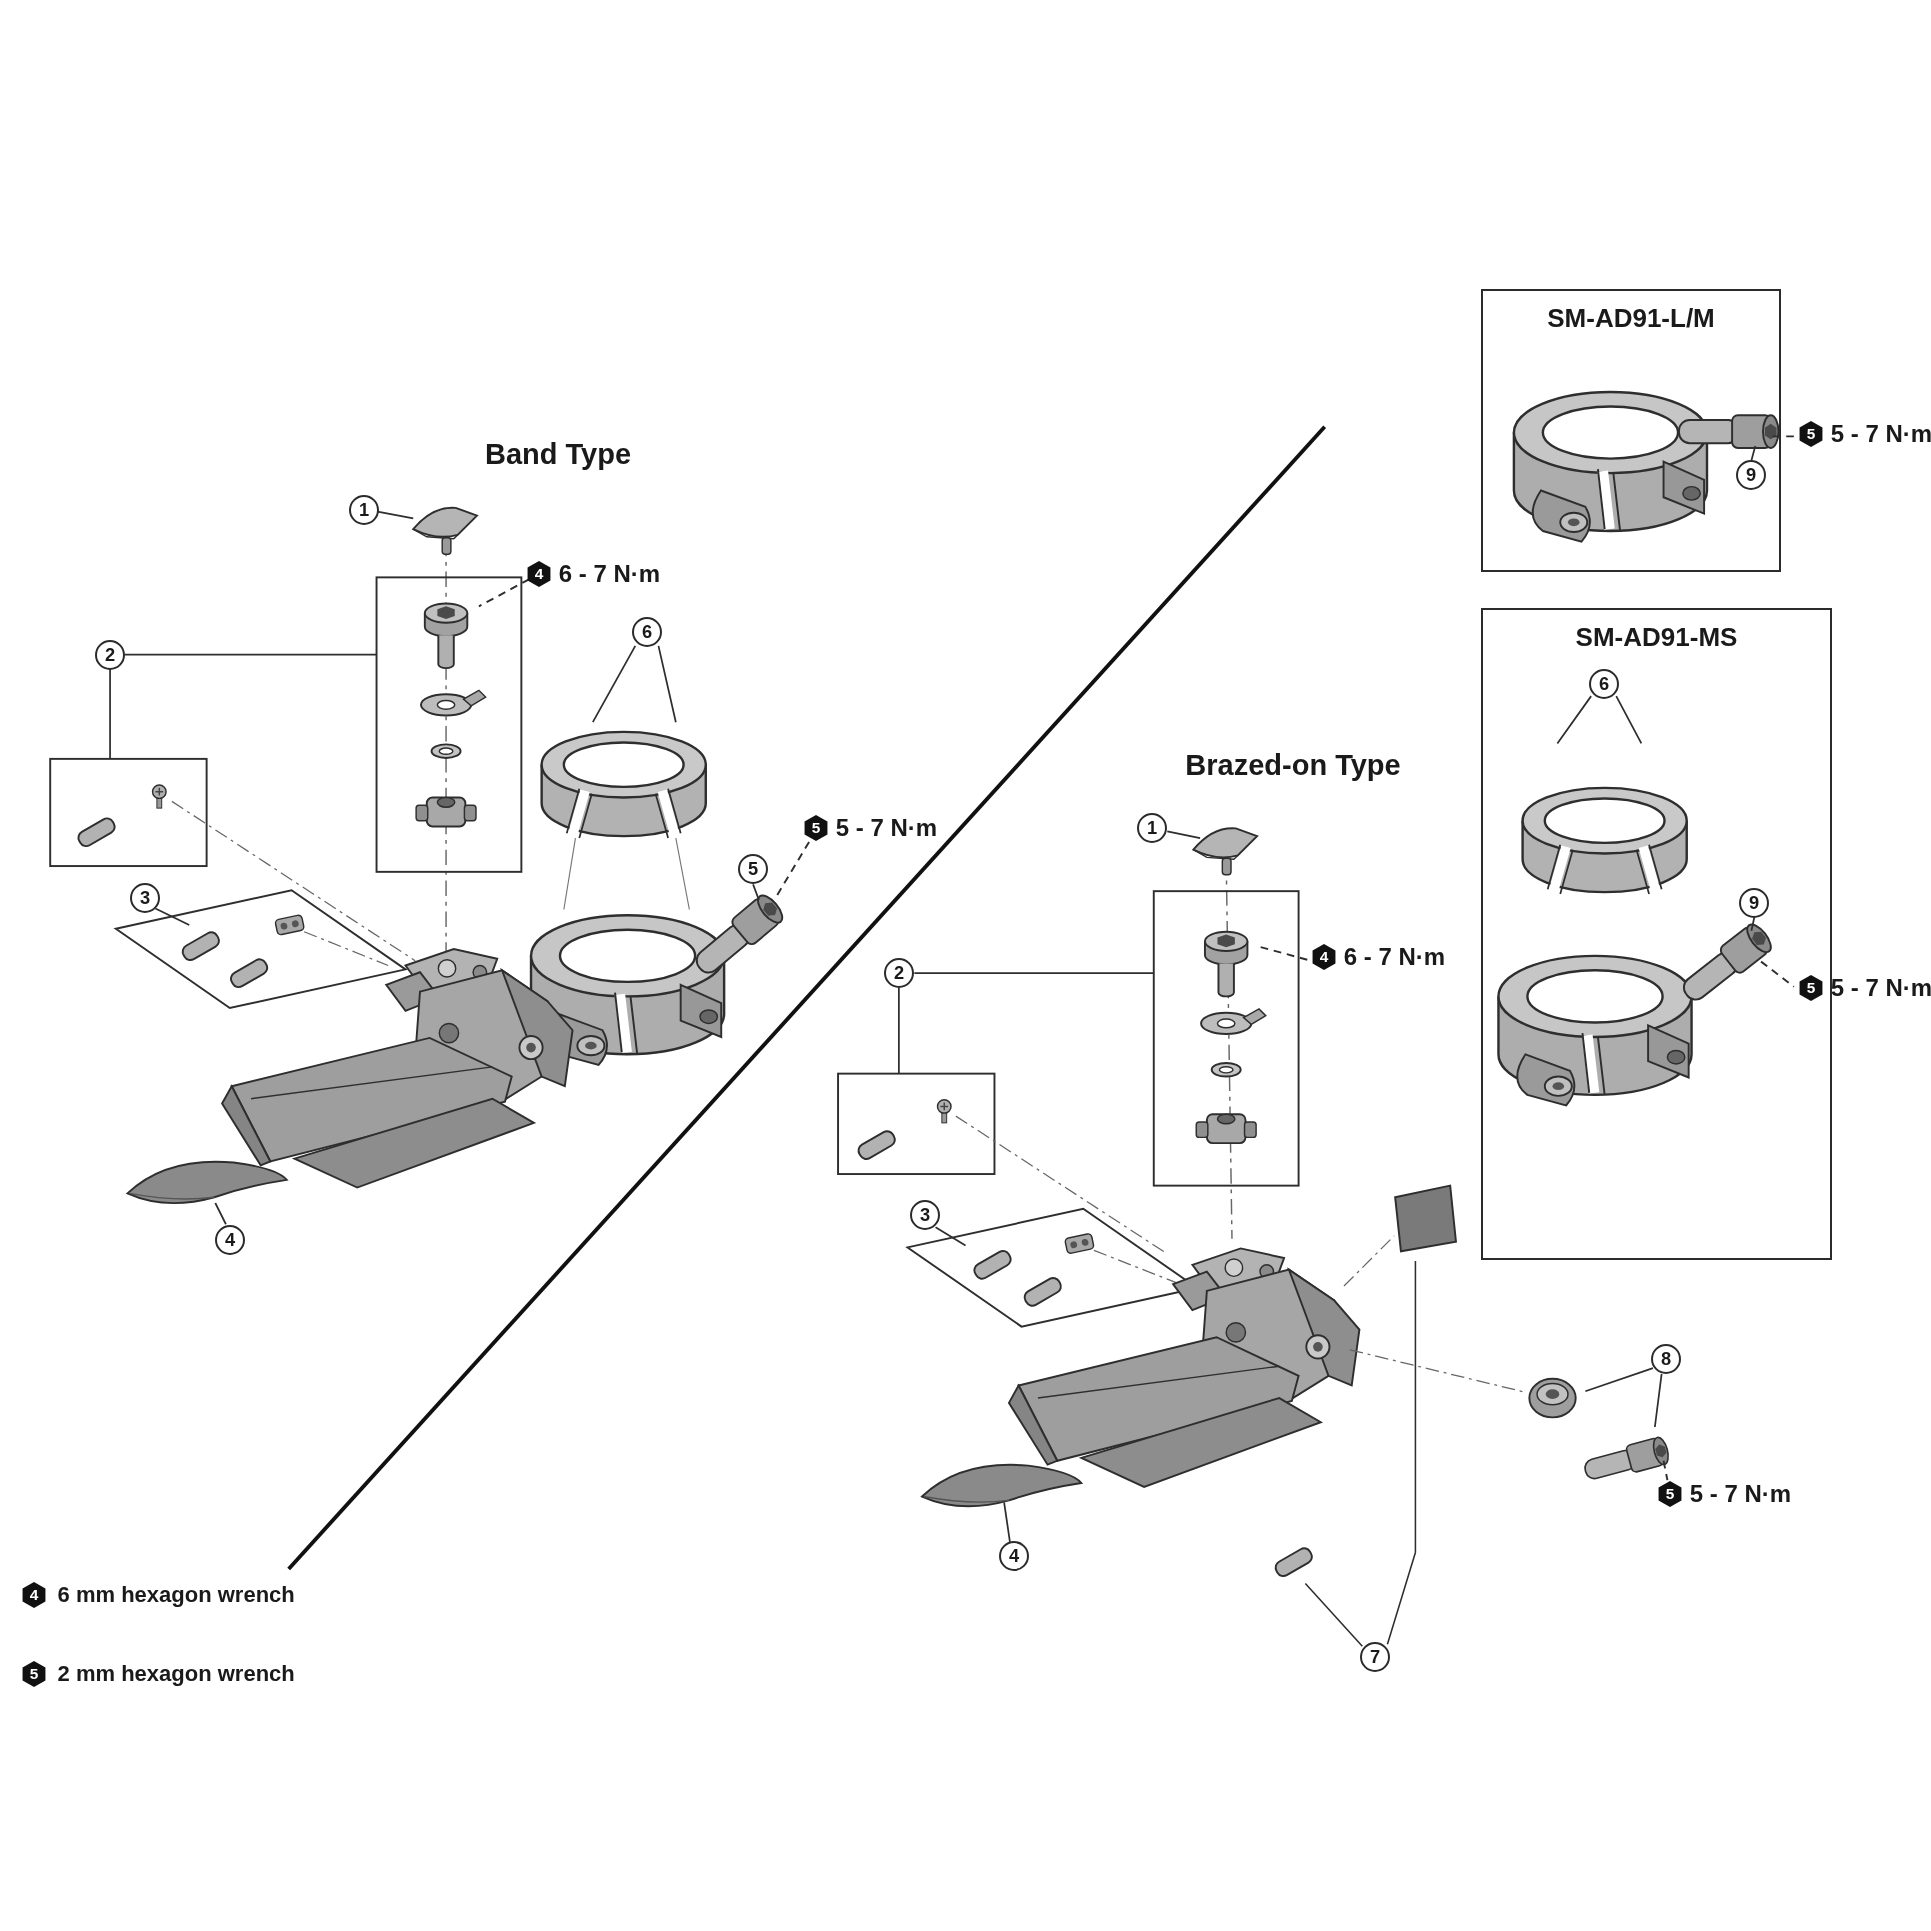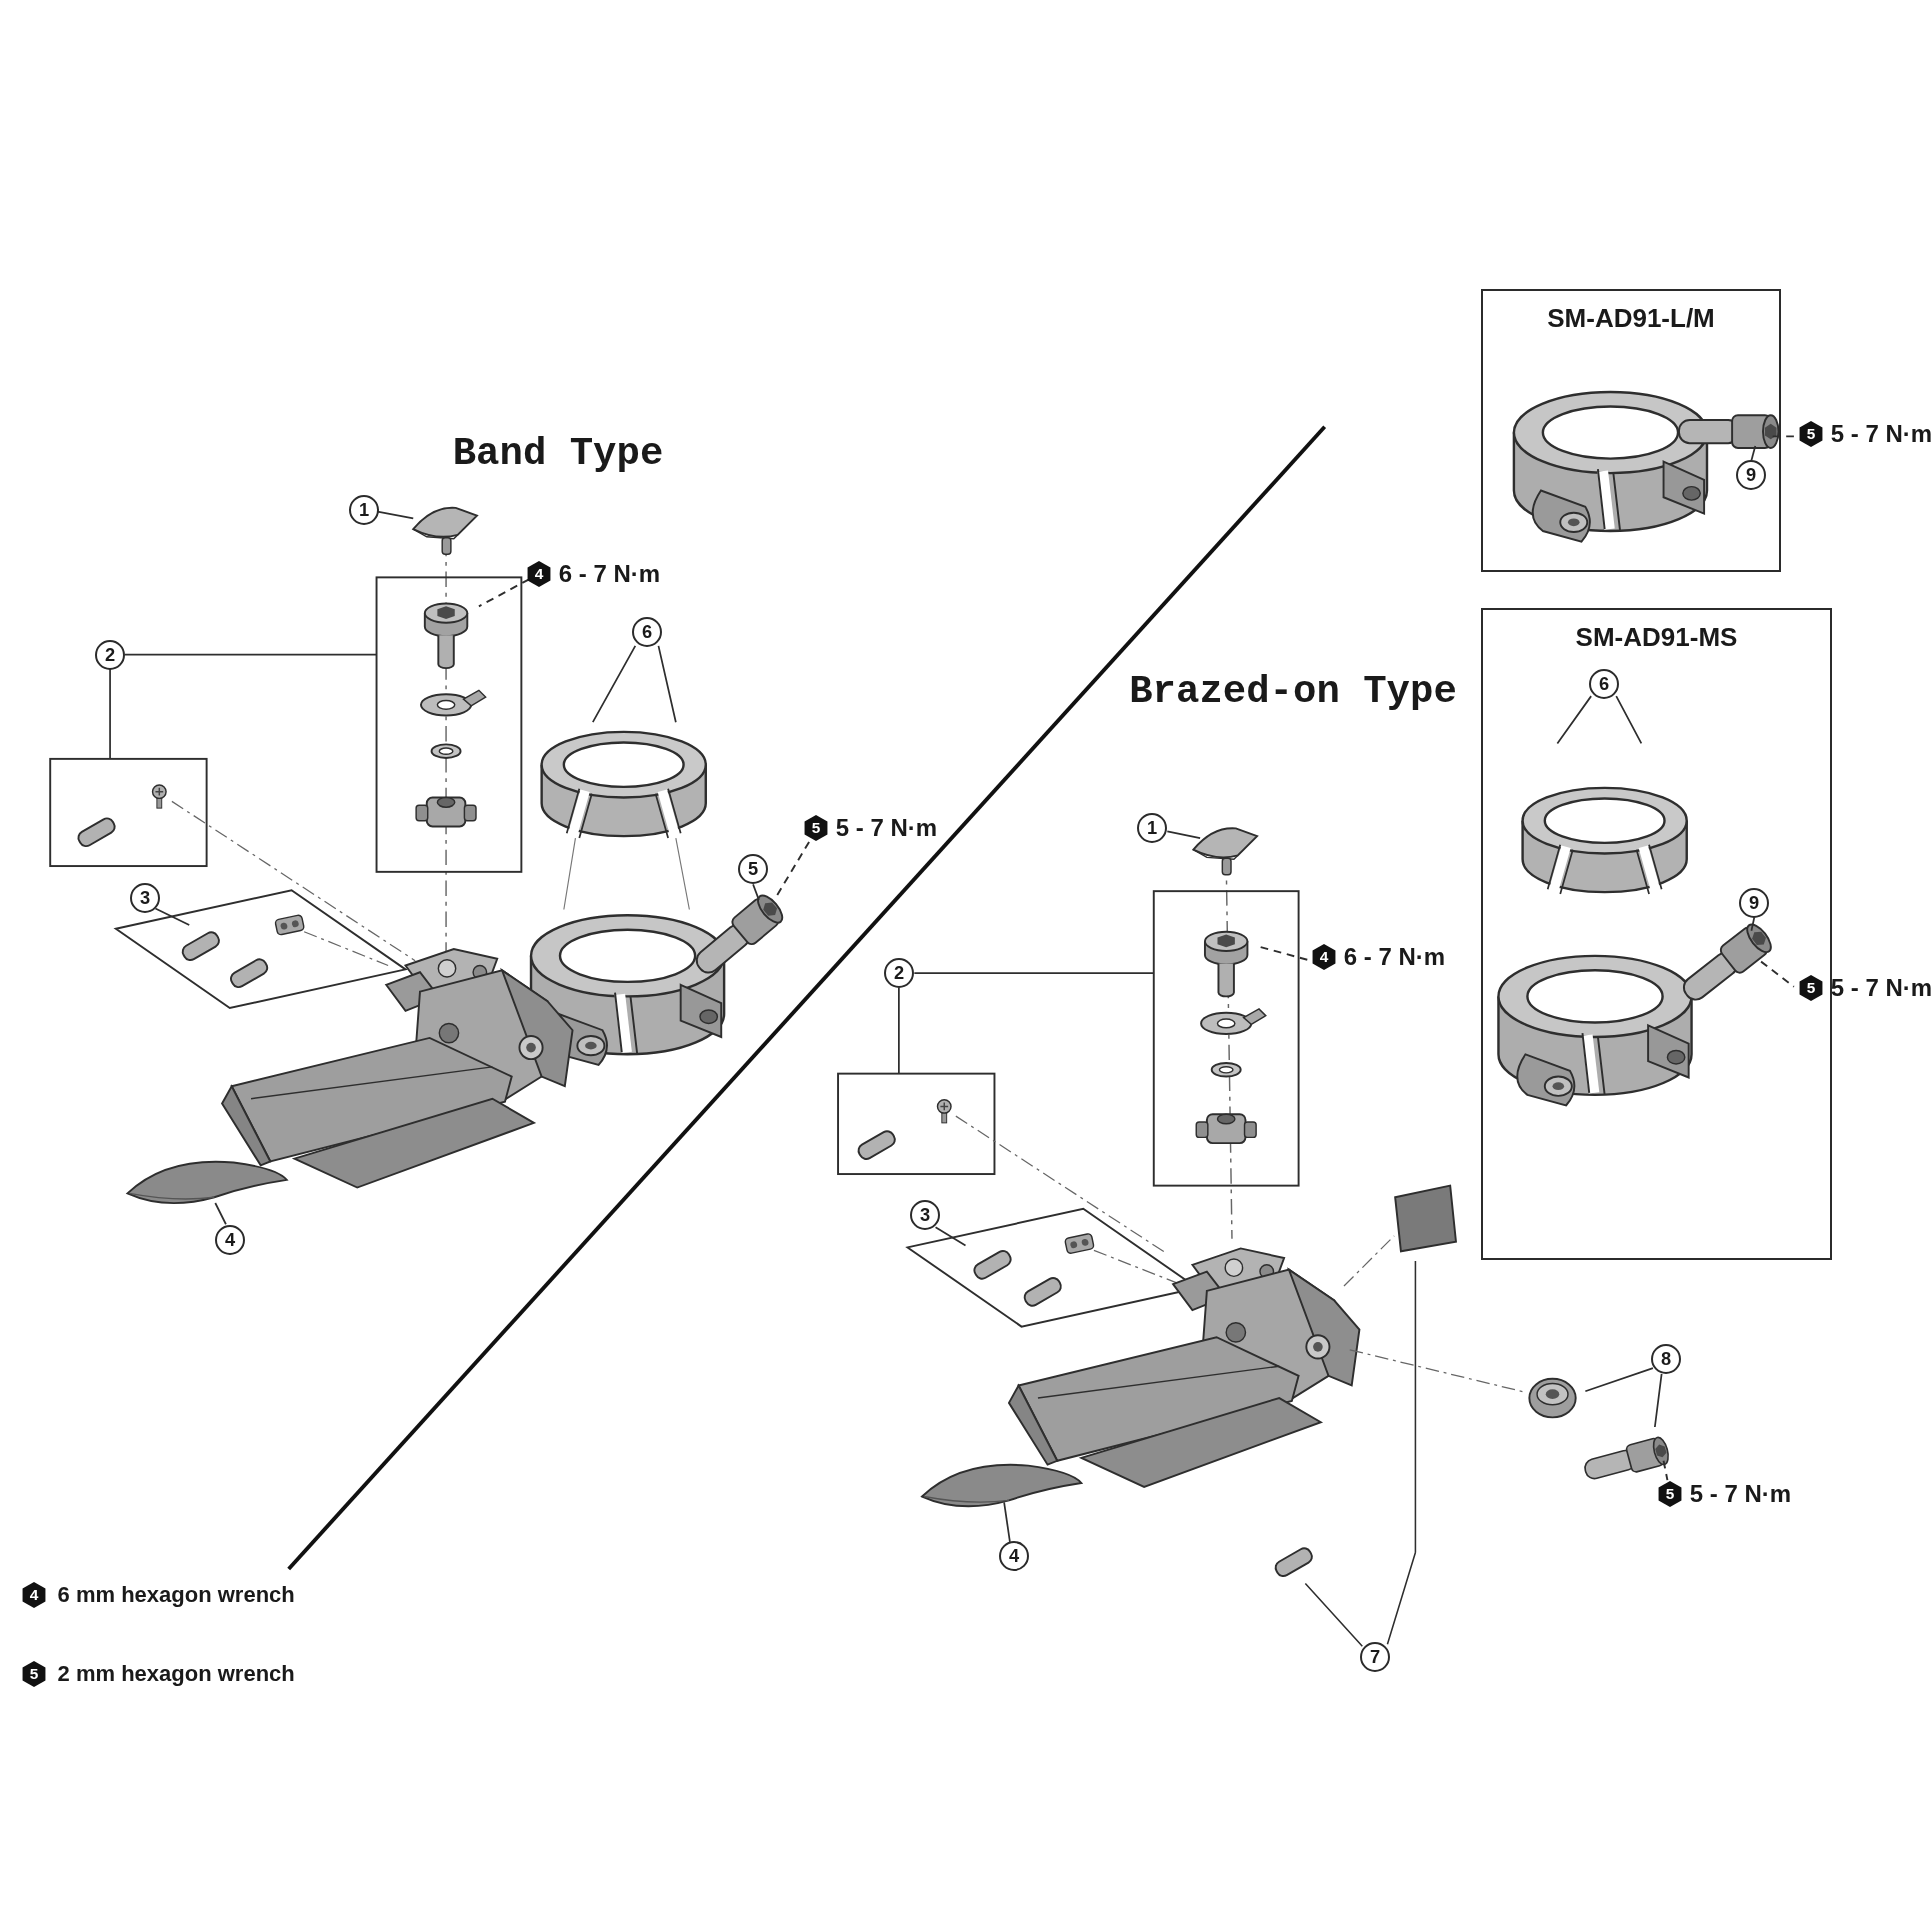--- a/index.html
+++ b/index.html
@@ -1,21 +1,21 @@
 <!DOCTYPE html>
 <html><head>
 <meta charset="utf-8">
 <style>
   * { margin:0; padding:0; box-sizing:border-box; }
   html,body { background:#fff; }
   body { font-family:"Liberation Sans", sans-serif; color:#1a1a1a; }
   #canvas { position:relative; width:1931px; height:1931px; background:#fff; overflow:hidden; }
   #art { position:absolute; left:0; top:0; width:1931px; height:1931px; }
 
-  .title { position:absolute; transform:translate(-50%,-50%); font-size:39px; font-weight:bold; white-space:nowrap; z-index:3;font-family:Liberation Mono, monospace; }
+  .title { position:absolute; transform:translate(-50%,-50%); font-size:29px; font-weight:bold; white-space:nowrap; z-index:3; }
   .adapter-box { position:absolute; border:2.9px solid #2b2b2b; z-index:2; }
   .adapter-title { position:absolute; top:11.6px; left:50%; transform:translateX(-50%); font-size:26px; font-weight:bold; white-space:nowrap; }
 
   .callout { position:absolute; width:30px; height:30px; border:2.4px solid #2b2b2b; border-radius:50%;
              background:#fff; display:flex; align-items:center; justify-content:center;
              font-size:18.3px; font-weight:600; transform:translate(-50%,-50%); z-index:3; }
 
   .torque { position:absolute; display:flex; align-items:center; gap:6.8px; transform:translate(0,-50%);
             white-space:nowrap; z-index:3; }
   .hex { width:26px; height:26px; background:#111; color:#fff;
@@ -220,21 +220,21 @@
     <path d="M 1648 721 L 1613 770 M 1674 721 L 1700 770" stroke="#2e2e2e" stroke-width="1.8" fill="none"></path>
     <use href="#splitring" transform="translate(1662,850)"></use>
     <use href="#clamp" transform="translate(1652,1032)"></use>
     <use href="#boltH" transform="translate(1814,978) rotate(-38)"></use>
     <path d="M 1817 950 L 1814 964" stroke="#2e2e2e" stroke-width="1.8" fill="none"></path>
     <path d="M 1824 996 L 1858 1022" stroke="#2e2e2e" stroke-width="2" stroke-dasharray="8 6" fill="none"></path>
   </g>
 </svg>
 
   <div class="title" style="left:558px;top:454px">Band Type</div>
-  <div class="title" style="left:1293px;top:692px">Brazed-on Type</div>
+  <div class="title" style="left:1293px;top:765px">Brazed-on Type</div>
 
   <div class="adapter-box" style="left:1481px;top:289px;width:300px;height:283px">
     <div class="adapter-title">SM-AD91-L/M</div>
   </div>
   <div class="adapter-box" style="left:1481px;top:608px;width:351px;height:652px">
     <div class="adapter-title">SM-AD91-MS</div>
   </div>
 
   <div class="callout" style="left:364px;top:510px">1</div>
   <div class="callout" style="left:110px;top:655px">2</div>

